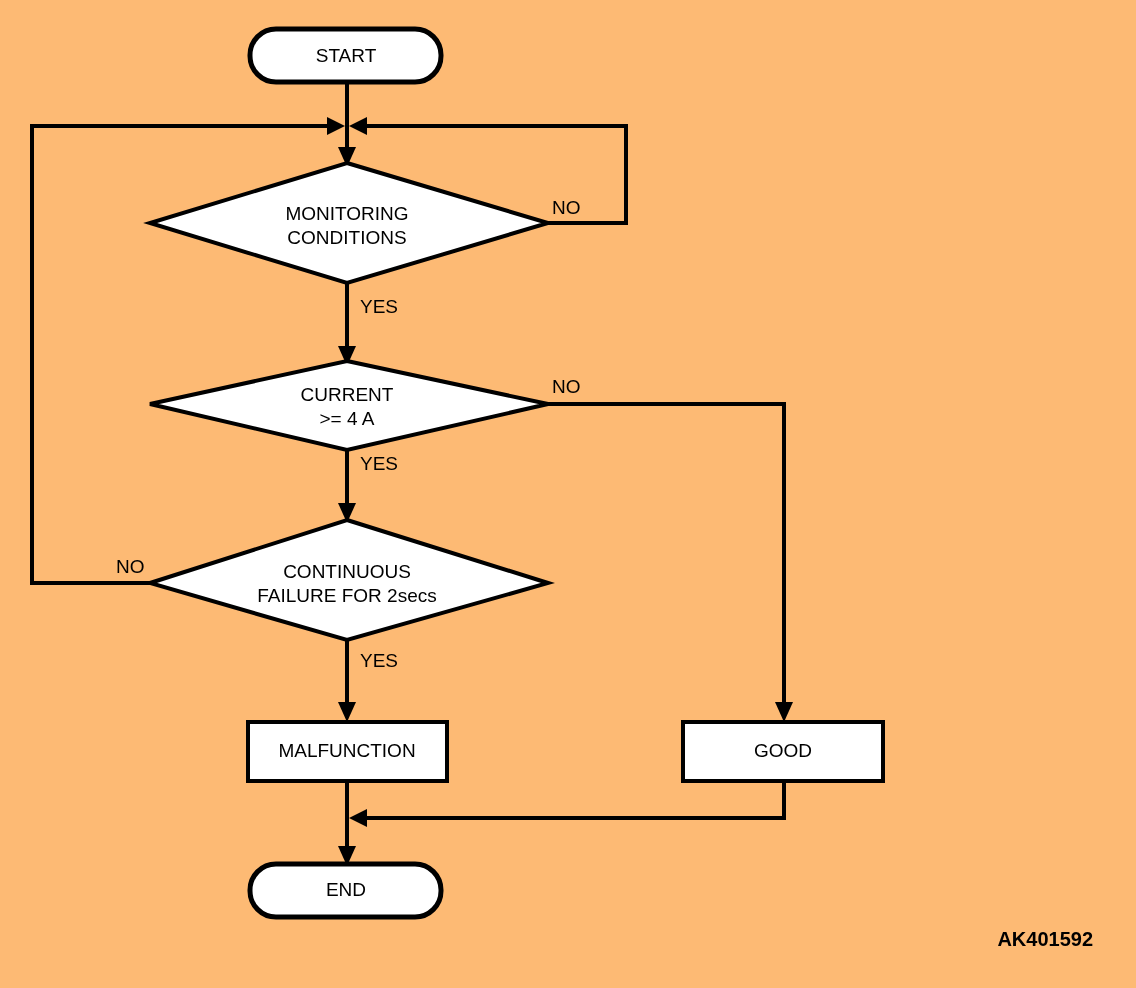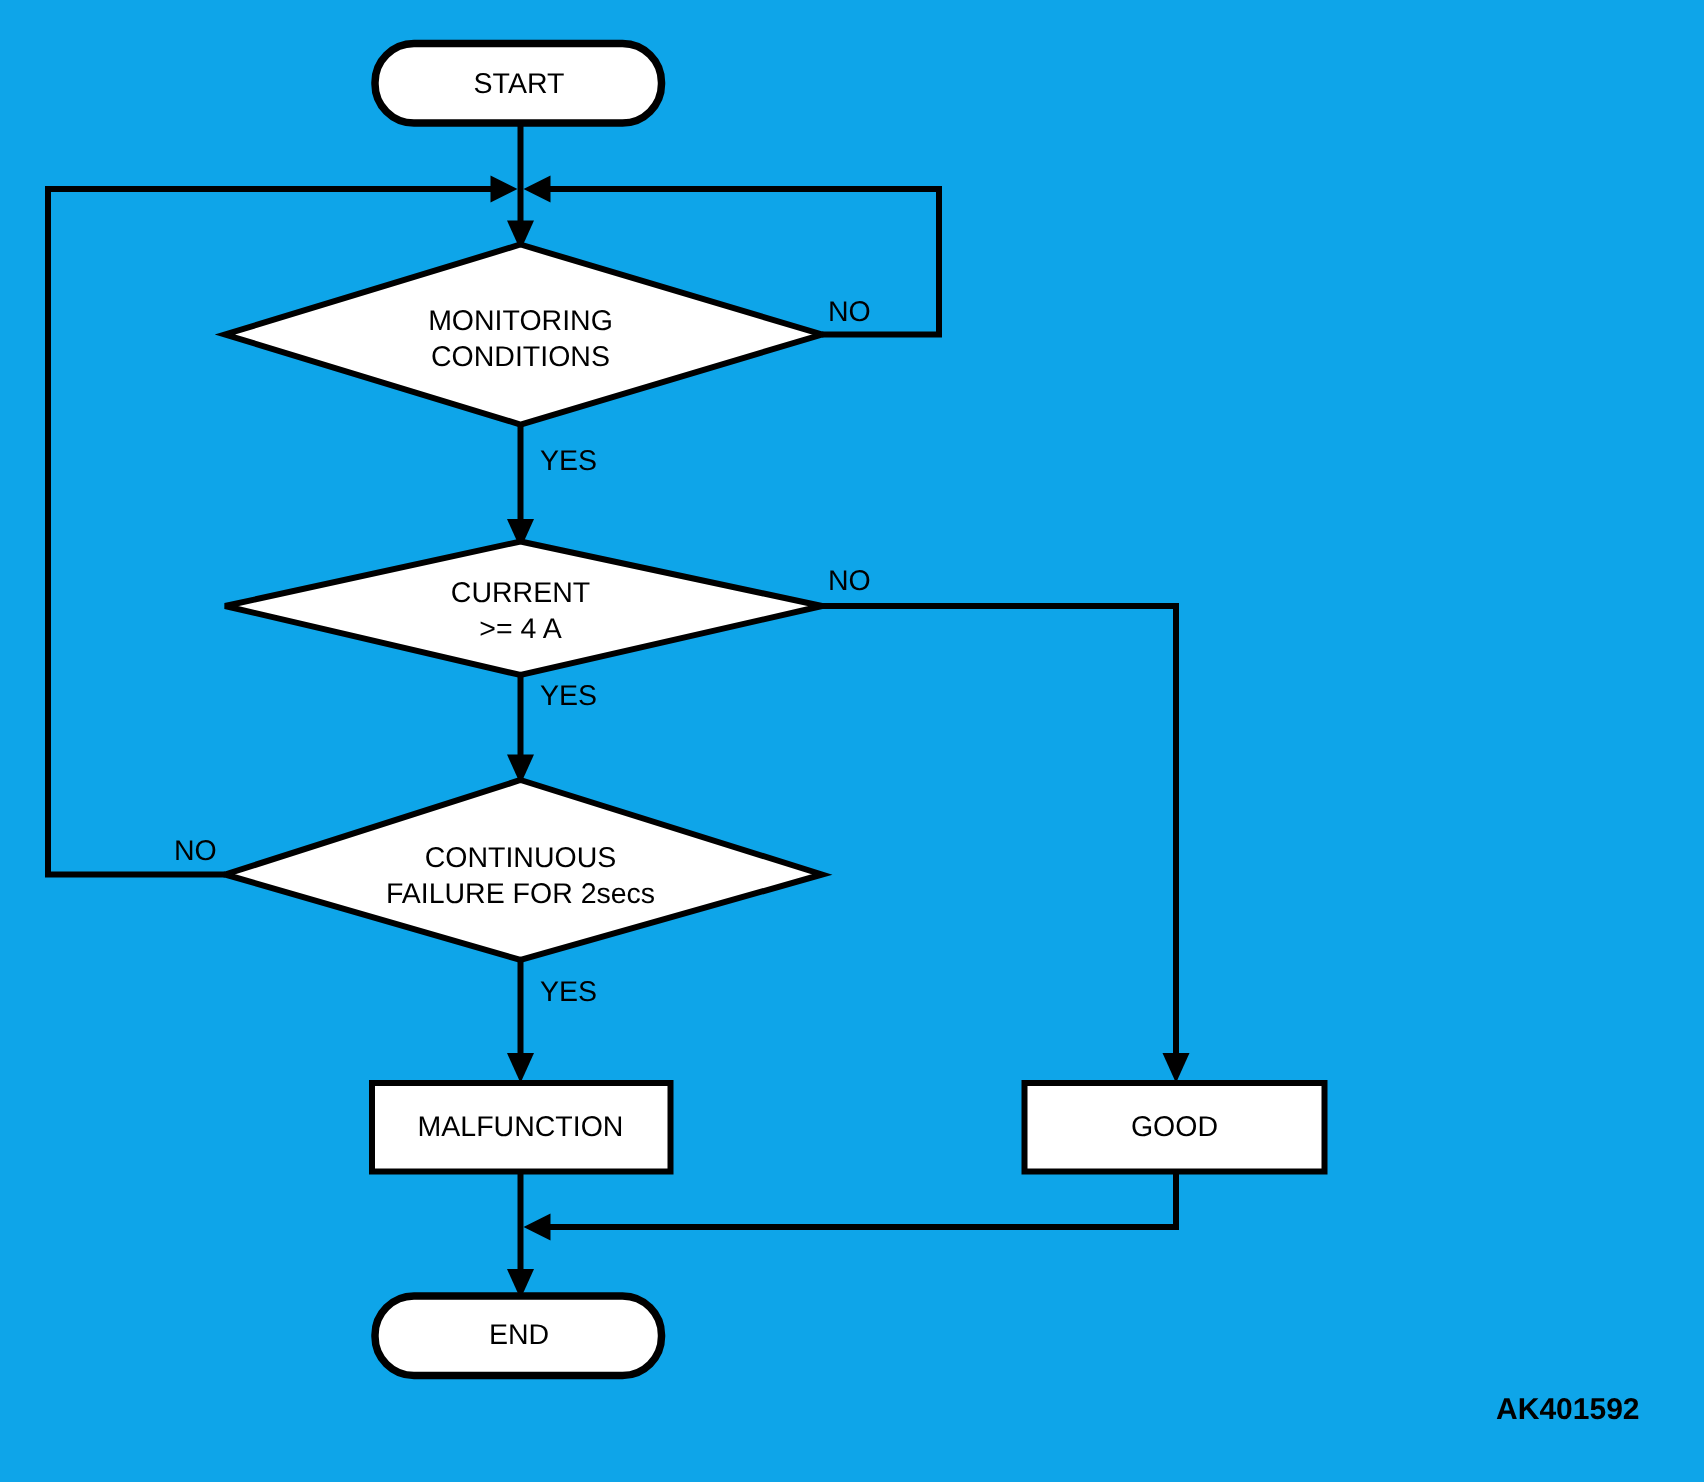--- a/index.html
+++ b/index.html
@@ -5,21 +5,21 @@
 <style>
   html, body {
     margin: 0;
     padding: 0;
     background: #ffffff;
   }
   #page {
     position: relative;
     width: 1136px;
     height: 988px;
-    background: #0ea5e9;
+    background: #fdba74;
     overflow: hidden;
     font-family: "Liberation Sans", sans-serif;
     text-decoration: underline;
   }
   #flow-svg {
     position: absolute;
     left: 0;
     top: 0;
     width: 1136px;
     height: 988px;

